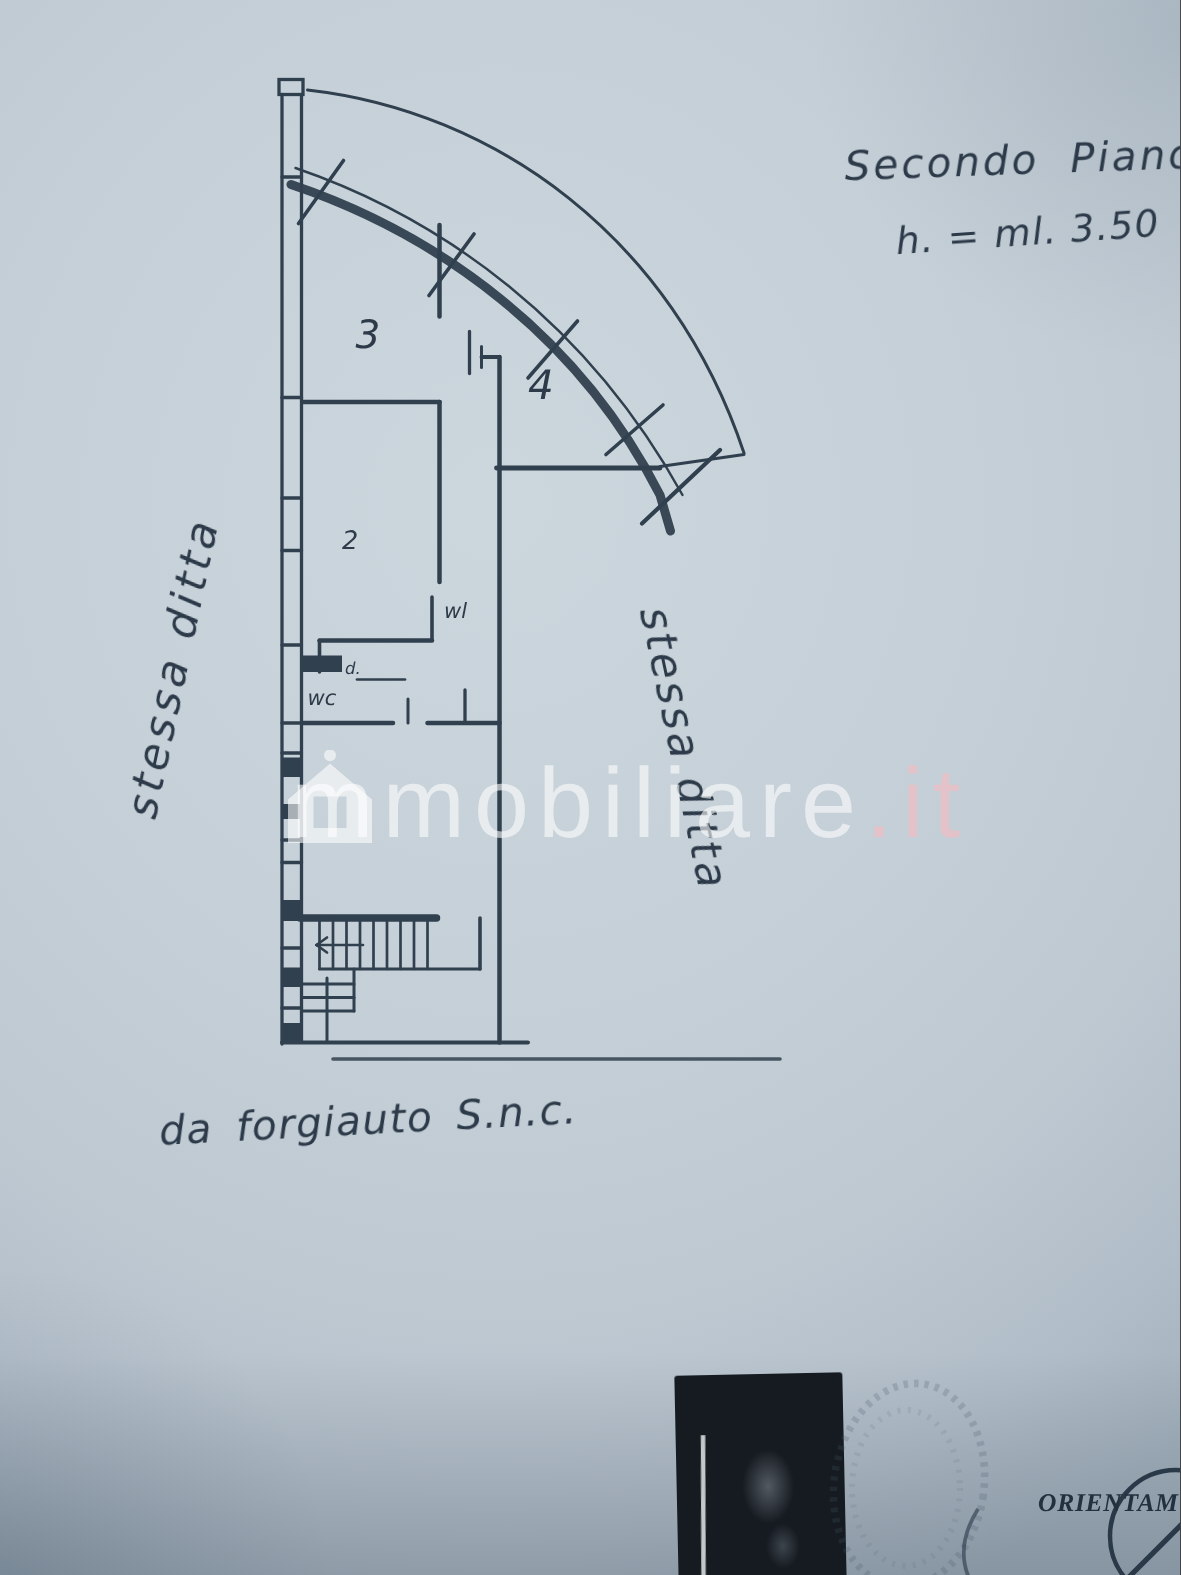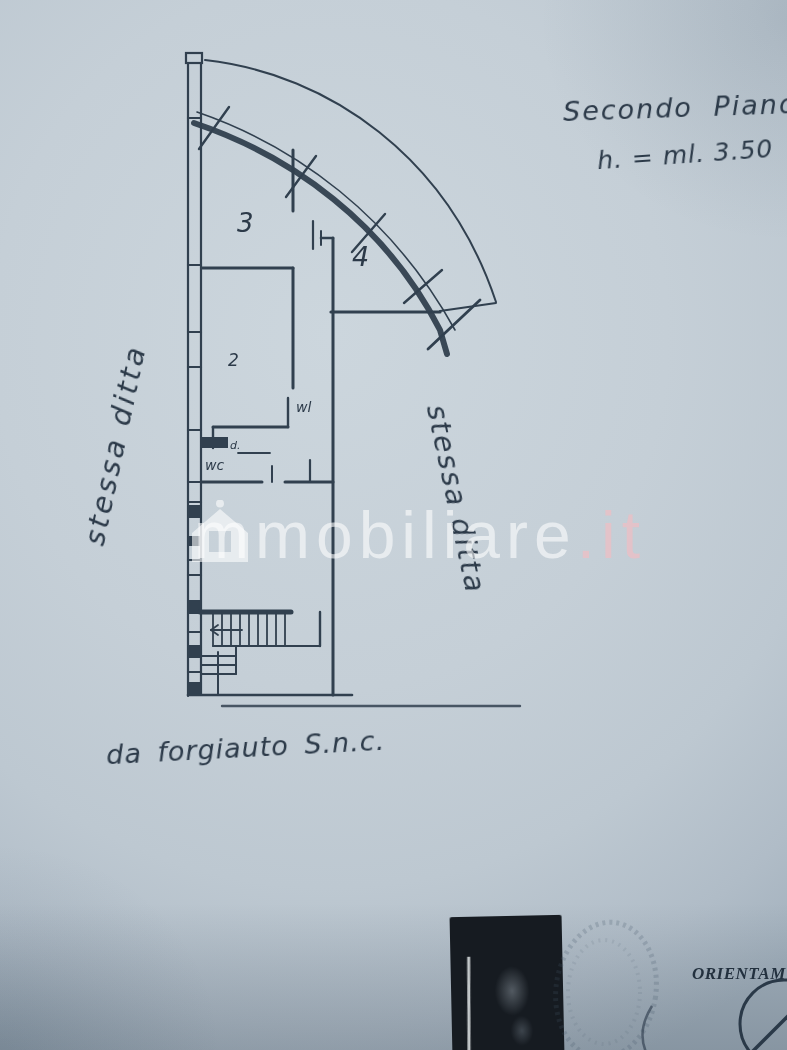--- a/index.html
+++ b/index.html
@@ -49,21 +49,21 @@
   }
   .stamp-black .smudge{
     position:absolute;left:38px;top:42px;width:46px;height:66px;
     background:radial-gradient(50% 50% at 50% 50%, rgba(180,192,202,.38), rgba(0,0,0,0) 75%);
   }
   .stamp-black .smudge2{
     position:absolute;left:55px;top:95px;width:30px;height:40px;
     background:radial-gradient(50% 50% at 50% 50%, rgba(160,175,188,.28), rgba(0,0,0,0) 75%);
   }
   .orientam{
-    position:absolute;left:692px;top:964px;
+    position:absolute;left:692px;top:992px;
     font-family:"Liberation Serif",serif;font-weight:bold;font-style:italic;
     font-size:17px;letter-spacing:.5px;color:#23313f;white-space:nowrap;
     filter:blur(.3px);
   }
 </style>
 </head>
 <body>
 
 <div class="photo">
 

